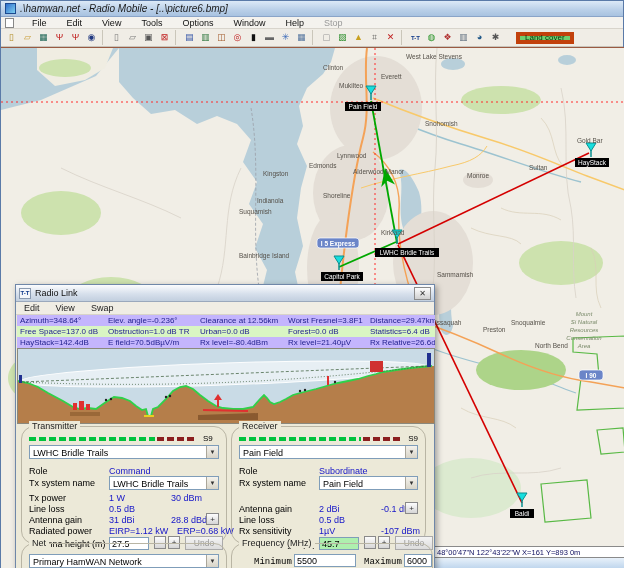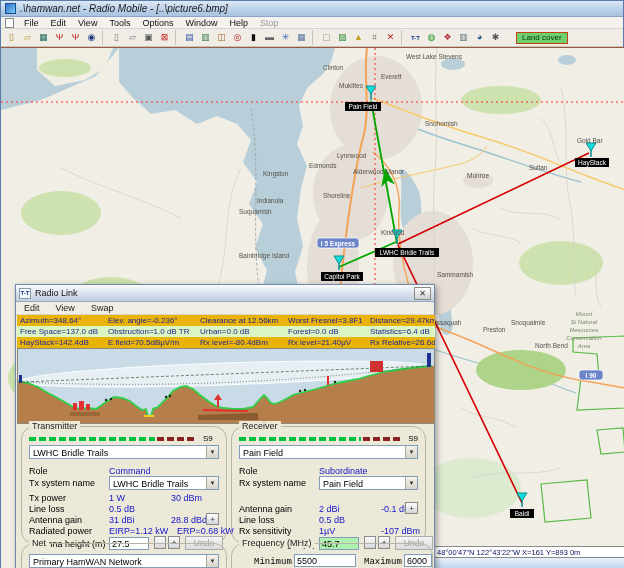--- a/index.html
+++ b/index.html
@@ -5,28 +5,28 @@
   * { margin:0; padding:0; box-sizing:border-box; }
   html,body { width:624px; height:568px; overflow:hidden; font-family:"Liberation Sans", sans-serif; background:#f0f0f0; }
   .window { position:absolute; inset:0; border:1px solid #5a7aa8; background:#f0f0f0; }
 
   
   .titlebar { position:absolute; left:0; top:0; right:0; height:16px;
     background:linear-gradient(#dcE9f7,#b9cfe8 60%,#a8c2e0); display:flex; align-items:center; gap:4px; padding:0 4px;
     border-bottom:1px solid #8aa4c8; }
   .app-icon { width:11px; height:11px; background:linear-gradient(135deg,#2f6fce,#7fd0f0); border:1px solid #1c4a90; }
   .title-text { font-size:10px; color:#1a1a1a; white-space:nowrap;font-style:italic; }
-  .menubar { position:absolute; left:0; top:16px; right:0; height:12px; background:#f4f2ee; display:flex; align-items:center; gap:0; padding-left:2px; border-bottom:1px solid #d8d4cc; }
+  .menubar { position:absolute; left:0; top:16px; right:0; height:12px; background:#f4f2ee; display:flex; align-items:center; gap:8px; padding-left:2px; border-bottom:1px solid #d8d4cc; }
   .doc-icon { width:9px; height:10px; border:1px solid #888; background:#fff; margin:0 4px 0 2px; }
   .menu-item { font-size:9px; padding:0 6px; color:#111; }
   .menu-item.disabled { color:#999; }
   .toolbar { position:absolute; left:0; top:28px; right:0; height:18px; background:#f0ede6; display:flex; align-items:center; padding-left:3px; border-bottom:1px solid #c8c4ba; }
   .tb-icon { width:15px; height:15px; margin-right:1px; border:1px solid transparent; display:flex; align-items:center; justify-content:center; font-size:9px; line-height:1; background:#f0ede6; }
   .tb-sep { width:5px; height:15px; border-left:1px solid #cac6ba; margin:0 2px; }
-  .land-cover-btn { margin-left:12px; height:12px; padding:0 5px; background:#6fcf6f; border:1px solid #c2410c; font-size:8px; display:flex; align-items:center; color:#05320a; }
+  .land-cover-btn { margin-left:12px; height:12px; padding:0 5px; background:#6fcf6f; border:4px solid #c2410c; font-size:8px; display:flex; align-items:center; color:#05320a; }
 
   
   .map { position:absolute; left:0; top:46px; width:624px; height:522px; background:#f1eee6; border-top:1px solid #9a5a42; }
   .map svg { display:block; }
   .town-label { font-size:6.5px; fill:#555049; }
   .site-label-text { font-size:6.5px; fill:#ffffff; }
   .shield-text { font-size:6.5px; fill:#ffffff; font-weight:bold; }
   .area-text { font-size:6px; fill:#7a8a6a; font-style:italic; }
 
   
@@ -37,21 +37,21 @@
   .dialog { position:absolute; left:14px; top:283px; width:420px; height:300px; background:#ece9d8; border:1px solid #6f87a8; box-shadow:2px 2px 6px rgba(0,0,0,.35); z-index:40; }
   .dlg-titlebar { position:absolute; left:0; top:0; right:0; height:17px; background:linear-gradient(#fbfcfe,#d7e0ec 55%,#c2cfdf); border-bottom:1px solid #9aa8bc; display:flex; align-items:center; padding:0 3px; gap:4px; }
   .dlg-icon { width:12px; height:11px; background:#f4f6fa; border:1px solid #8a9ab0; font-size:6px; color:#103a8a; display:flex; align-items:center; justify-content:center; font-weight:bold; }
   .dlg-title { font-size:9px; color:#111; flex:1; }
   .dlg-close { width:17px; height:13px; border:1px solid #8a8a8a; background:linear-gradient(#fdfdfd,#d0d0d0); font-size:8px; color:#333; display:flex; align-items:center; justify-content:center; }
   .dlg-menubar { position:absolute; left:0; top:17px; right:0; height:13px; background:#f0ede4; border-bottom:1px solid #d8d4c8; display:flex; align-items:center; }
   .dlg-menu-item { font-size:9px; padding:0 8px; color:#222; }
 
   .info-table { position:absolute; left:1px; top:30px; width:418px; border-collapse:collapse; table-layout:fixed; }
   .info-table td { font-size:8px; color:#23238f; white-space:nowrap; overflow:hidden; height:11px; padding:0 0 0 3px; }
-  .row-a { background:#eab308;padding-left:8px; }
+  .row-a { background:#c4b5fd;padding-left:8px; }
   .row-b { background:#d9f6c3; }
 
   .chart-wrap { position:absolute; left:1px; top:63px; width:418px; height:76px; border:1px solid #8a887c; background:#c9dbe6; }
 
   .groups-row { position:absolute; left:0; top:141px; width:420px; }
   .group { position:absolute; height:118px; border:1px solid #b9b5a4; border-radius:13px; }
   .group-label { position:absolute; top:-6px; left:7px; background:#ece9d8; padding:0 3px; font-size:9px; color:#222; }
   .g-tx { left:5px; width:206px; }
   .g-rx { left:215px; width:195px; }
   .grow { position:absolute; left:7px; right:7px; height:11px; font-size:9px; }

